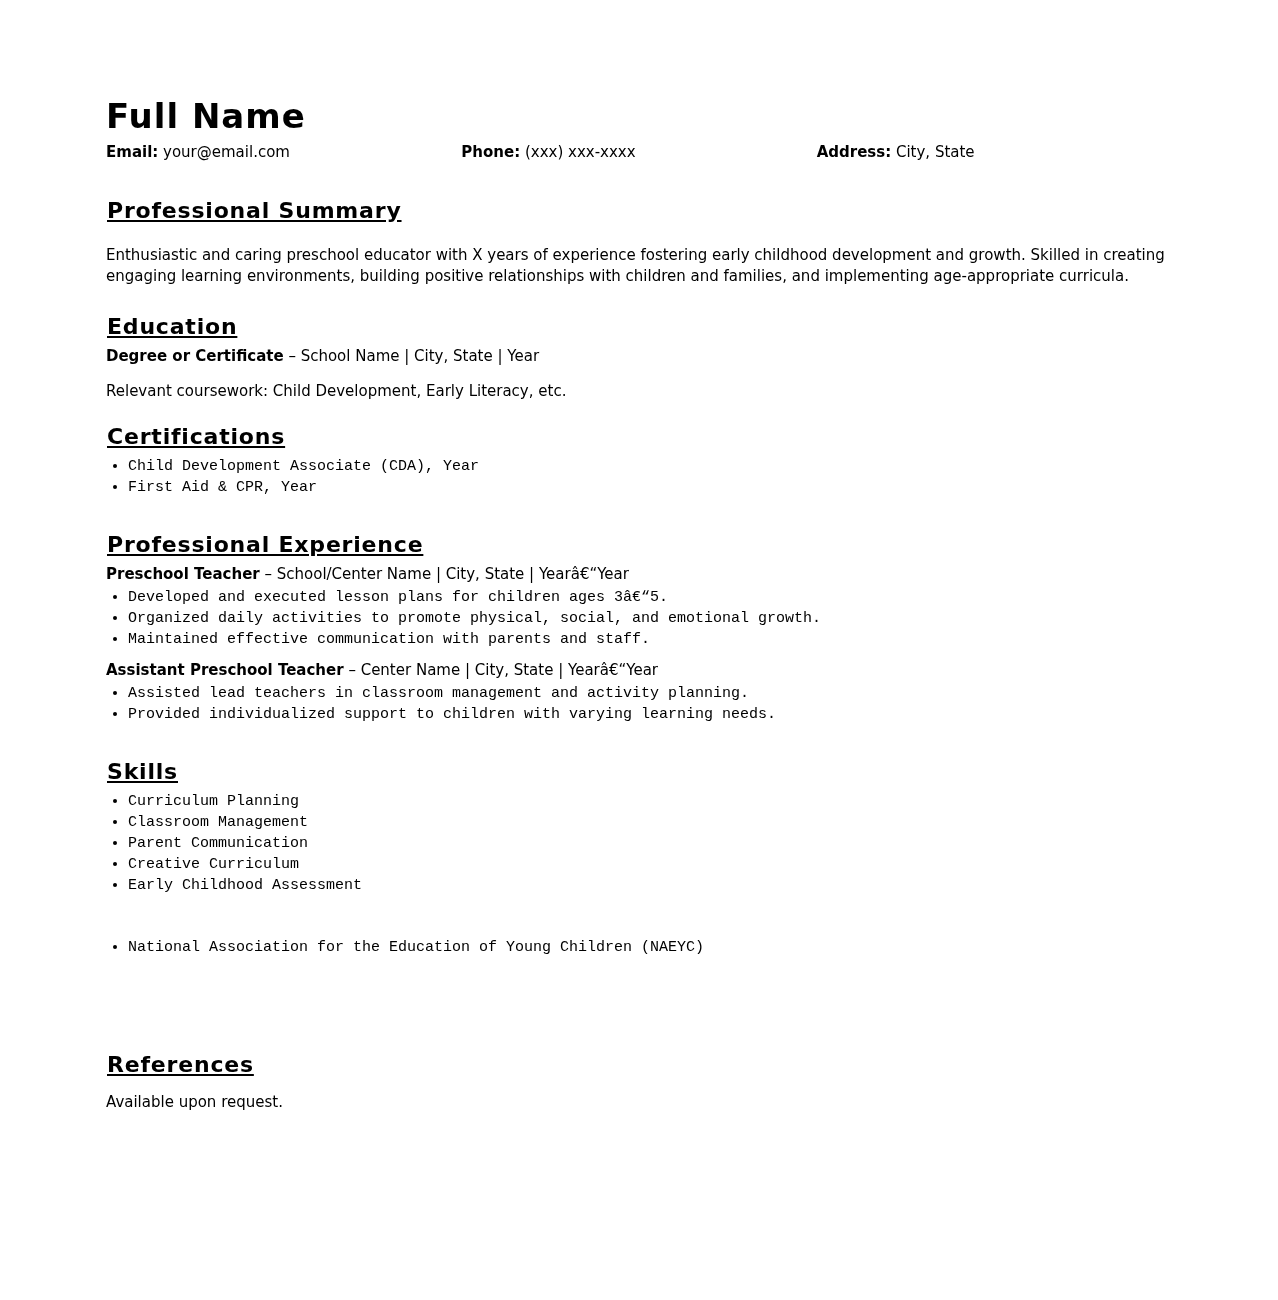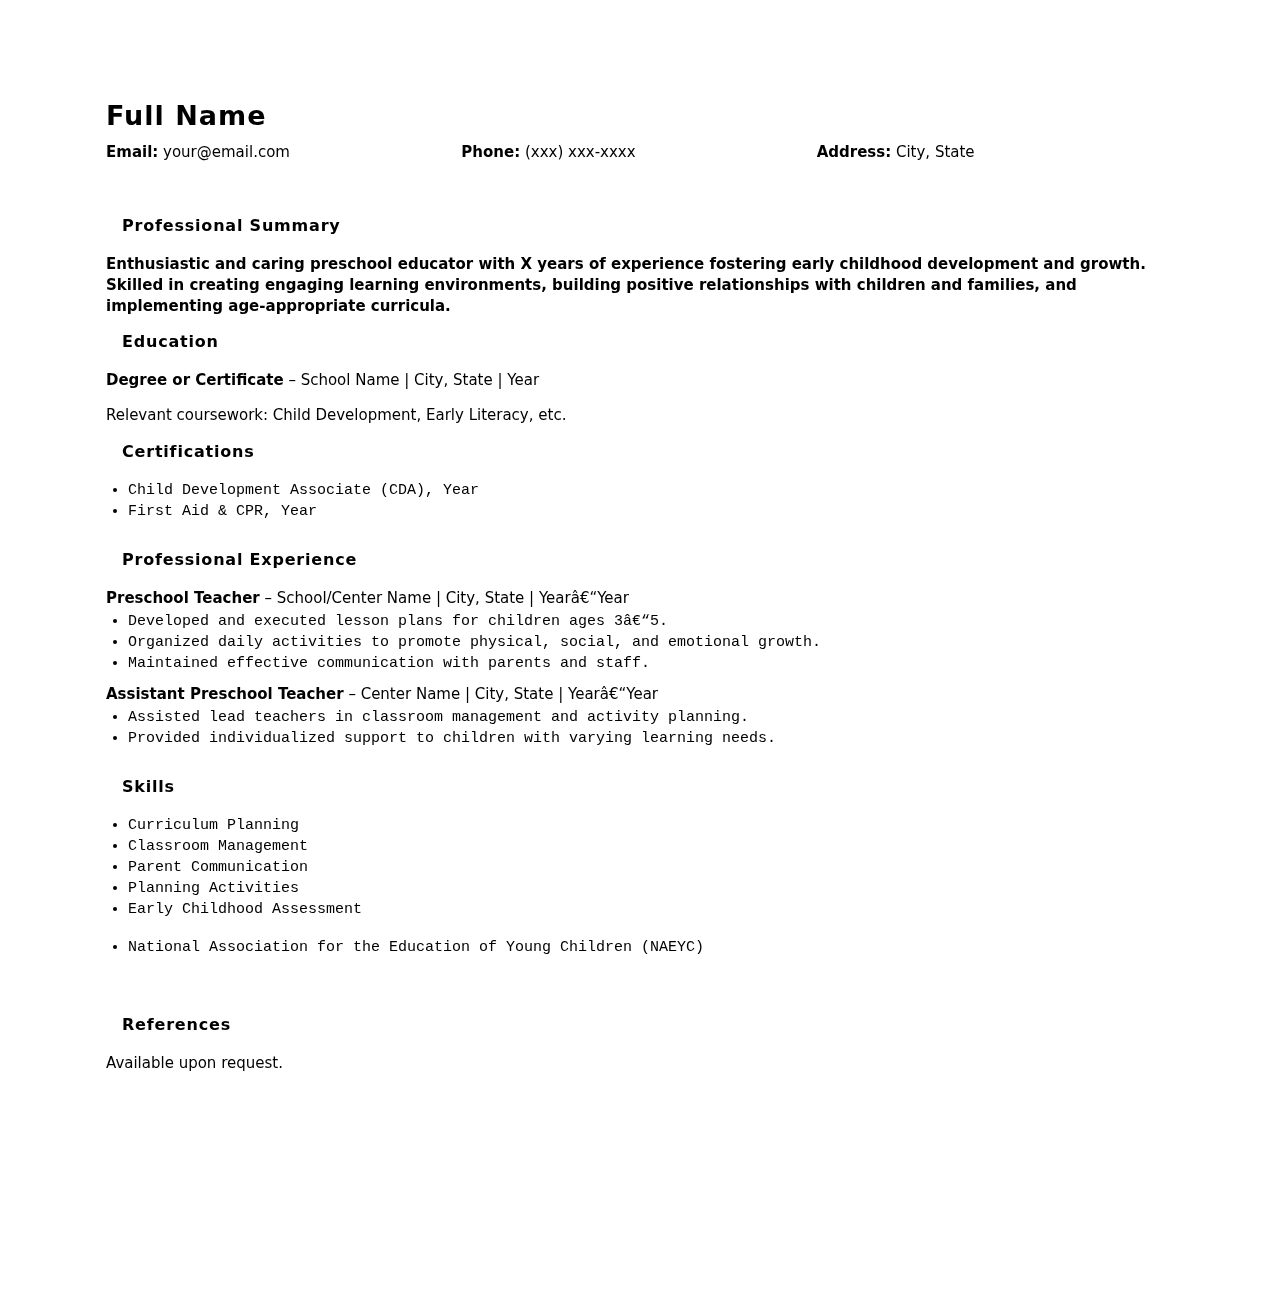--- a/index.html
+++ b/index.html
@@ -17,46 +17,47 @@
     }
     .page {
       position: absolute;
       left: 106px;
       top: 96px;
       width: 1066px;
       font-size: 15px;
       line-height: 21px;
     }
     .name {
-      font-size: 27px;
+      font-size: 34px;
       font-weight: bold;
       letter-spacing: 1px;
       margin: 0;
       line-height: 40px;
       height: 40px;
     }
     .contact {
       display: flex;
       margin-top: 6px;
       height: 21px;
     }
     .contact-item {
       width: 366px;
       font-size: 15px;
       white-space: nowrap;
     }
     .contact-label {
       font-weight: bold;
     }
     h2 {
-      font-size: 16px;
+      font-size: 22px;
       font-weight: bold;
       letter-spacing: 0.8px;
-      margin: 16px;
+      margin: 1px;
       line-height: 24px;
+      text-decoration: underline;
     }
     .section {
       position: absolute;
       left: 0;
       width: 1066px;
     }
     p {
       margin: 0;
     }
     ul {
@@ -88,21 +89,21 @@
     <div class="contact-item">
       <span class="contact-label">Phone:</span><span> (xxx) xxx-xxxx</span>
     </div>
     <div class="contact-item">
       <span class="contact-label">Address:</span><span> City, State</span>
     </div>
   </div>
 
   <div class="section" style="top:102px;">
     <h2>Professional Summary</h2>
-    <p style="margin-top:15px;font-weight:bold;">Enthusiastic and caring preschool educator with X years of experience fostering early childhood development and growth. Skilled in creating engaging learning environments, building positive relationships with children and families, and implementing age-appropriate curricula.</p>
+    <p style="margin-top:22px;">Enthusiastic and caring preschool educator with X years of experience fostering early childhood development and growth. Skilled in creating engaging learning environments, building positive relationships with children and families, and implementing age-appropriate curricula.</p>
   </div>
 
   <div class="section" style="top:218px;">
     <h2>Education</h2>
     <p style="margin-top:7px;">
       <span class="bold">Degree or Certificate</span><span> – School Name | City, State | Year</span>
     </p>
     <p style="margin-top:14px;">Relevant coursework: Child Development, Early Literacy, etc.</p>
   </div>
 
@@ -132,29 +133,29 @@
       <li>Provided individualized support to children with varying learning needs.</li>
     </ul>
   </div>
 
   <div class="section" style="top:663px;">
     <h2>Skills</h2>
     <ul style="margin-top:7px;">
       <li>Curriculum Planning</li>
       <li>Classroom Management</li>
       <li>Parent Communication</li>
-      <li>Planning Activities</li>
+      <li>Creative Curriculum</li>
       <li>Early Childhood Assessment</li>
     </ul>
   </div>
 
   <div class="section" style="top:834px;">
     <ul style="margin-top:7px;">
       <li>National Association for the Education of Young Children (NAEYC)</li>
     </ul>
   </div>
 
-  <div class="section" style="top:901px;">
+  <div class="section" style="top:956px;">
     <h2>References</h2>
     <p style="margin-top:15px;">Available upon request.</p>
   </div>
 
 </div>
 
 </body></html>

